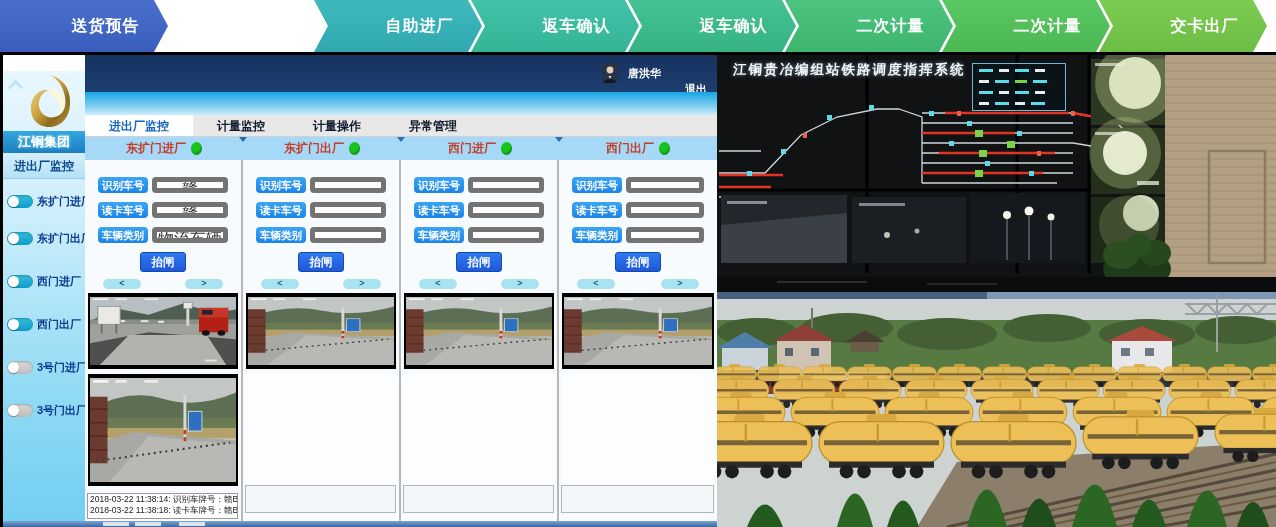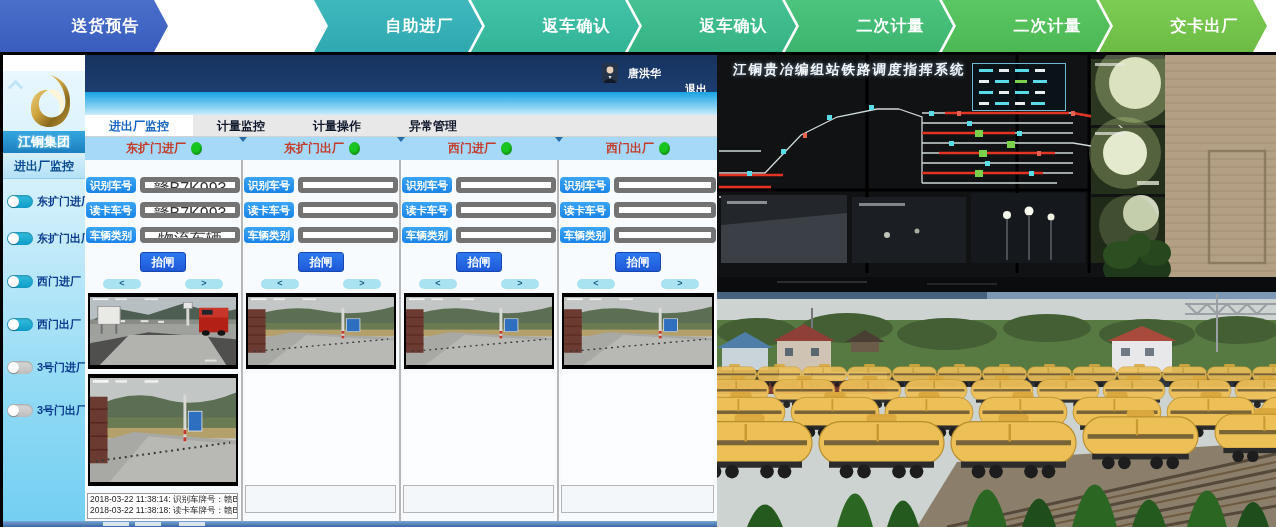--- a/index.html
+++ b/index.html
@@ -55,21 +55,21 @@
   #colhdr { position:absolute; left:0; top:82px; width:632px; height:23px; background:#a6d8f8; display:flex; }
   .chcell { width:158px; display:flex; align-items:center; justify-content:center; gap:5px;
             font-size:12px; font-weight:bold; color:#c43c28; position:relative; }
   .status-dot { width:11px; height:13px; border-radius:50%; box-shadow:inset -1px -2px 2px rgba(0,0,0,.25); }
   .tri { position:absolute; top:0; right:-4px; width:0; height:0; border-left:4px solid transparent;
          border-right:4px solid transparent; border-top:5px solid #2a6da8; }
 
   #cols { position:absolute; left:0; top:105px; width:632px; height:361px; display:flex; }
   .col { position:relative; width:158px; height:361px; background:#f7fbfe; border-right:2px solid #b7b7b7; }
   .col:last-child { border-right:none; }
-  .fields { padding:17px 1px 0; }
+  .fields { padding:17px 13px 0; }
   .frow { display:flex; gap:4px; height:16px; margin-bottom:9px; }
   .flabel { flex:0 0 50px; background:linear-gradient(180deg,#3aa5f5,#1b84e8); border-radius:4px; color:#fff;
             font-size:10.5px; font-weight:bold; text-align:center; line-height:16px; cursor:pointer; }
   .finput { flex:1; background:#fff; border:5px solid #737373; border-radius:4px; font-size:16px;
             text-align:center; line-height:14px; color:#333; overflow:hidden; }
   .gate { display:block; margin:9px auto 0; width:46px; height:20px; background:linear-gradient(180deg,#2d79ef,#1f59d8);
           border:1px solid #1646b0; border-radius:3px; color:#fff; font-size:11.5px; font-weight:bold; cursor:pointer; }
   .nav { margin-top:7px; display:flex; justify-content:space-between; padding:0 18px; }
   .pill { width:38px; height:10px; background:#a9e2f1; border-radius:5px; font-size:9px; line-height:9px;
           text-align:center; color:#1a5f80; font-weight:bold; cursor:pointer; }

